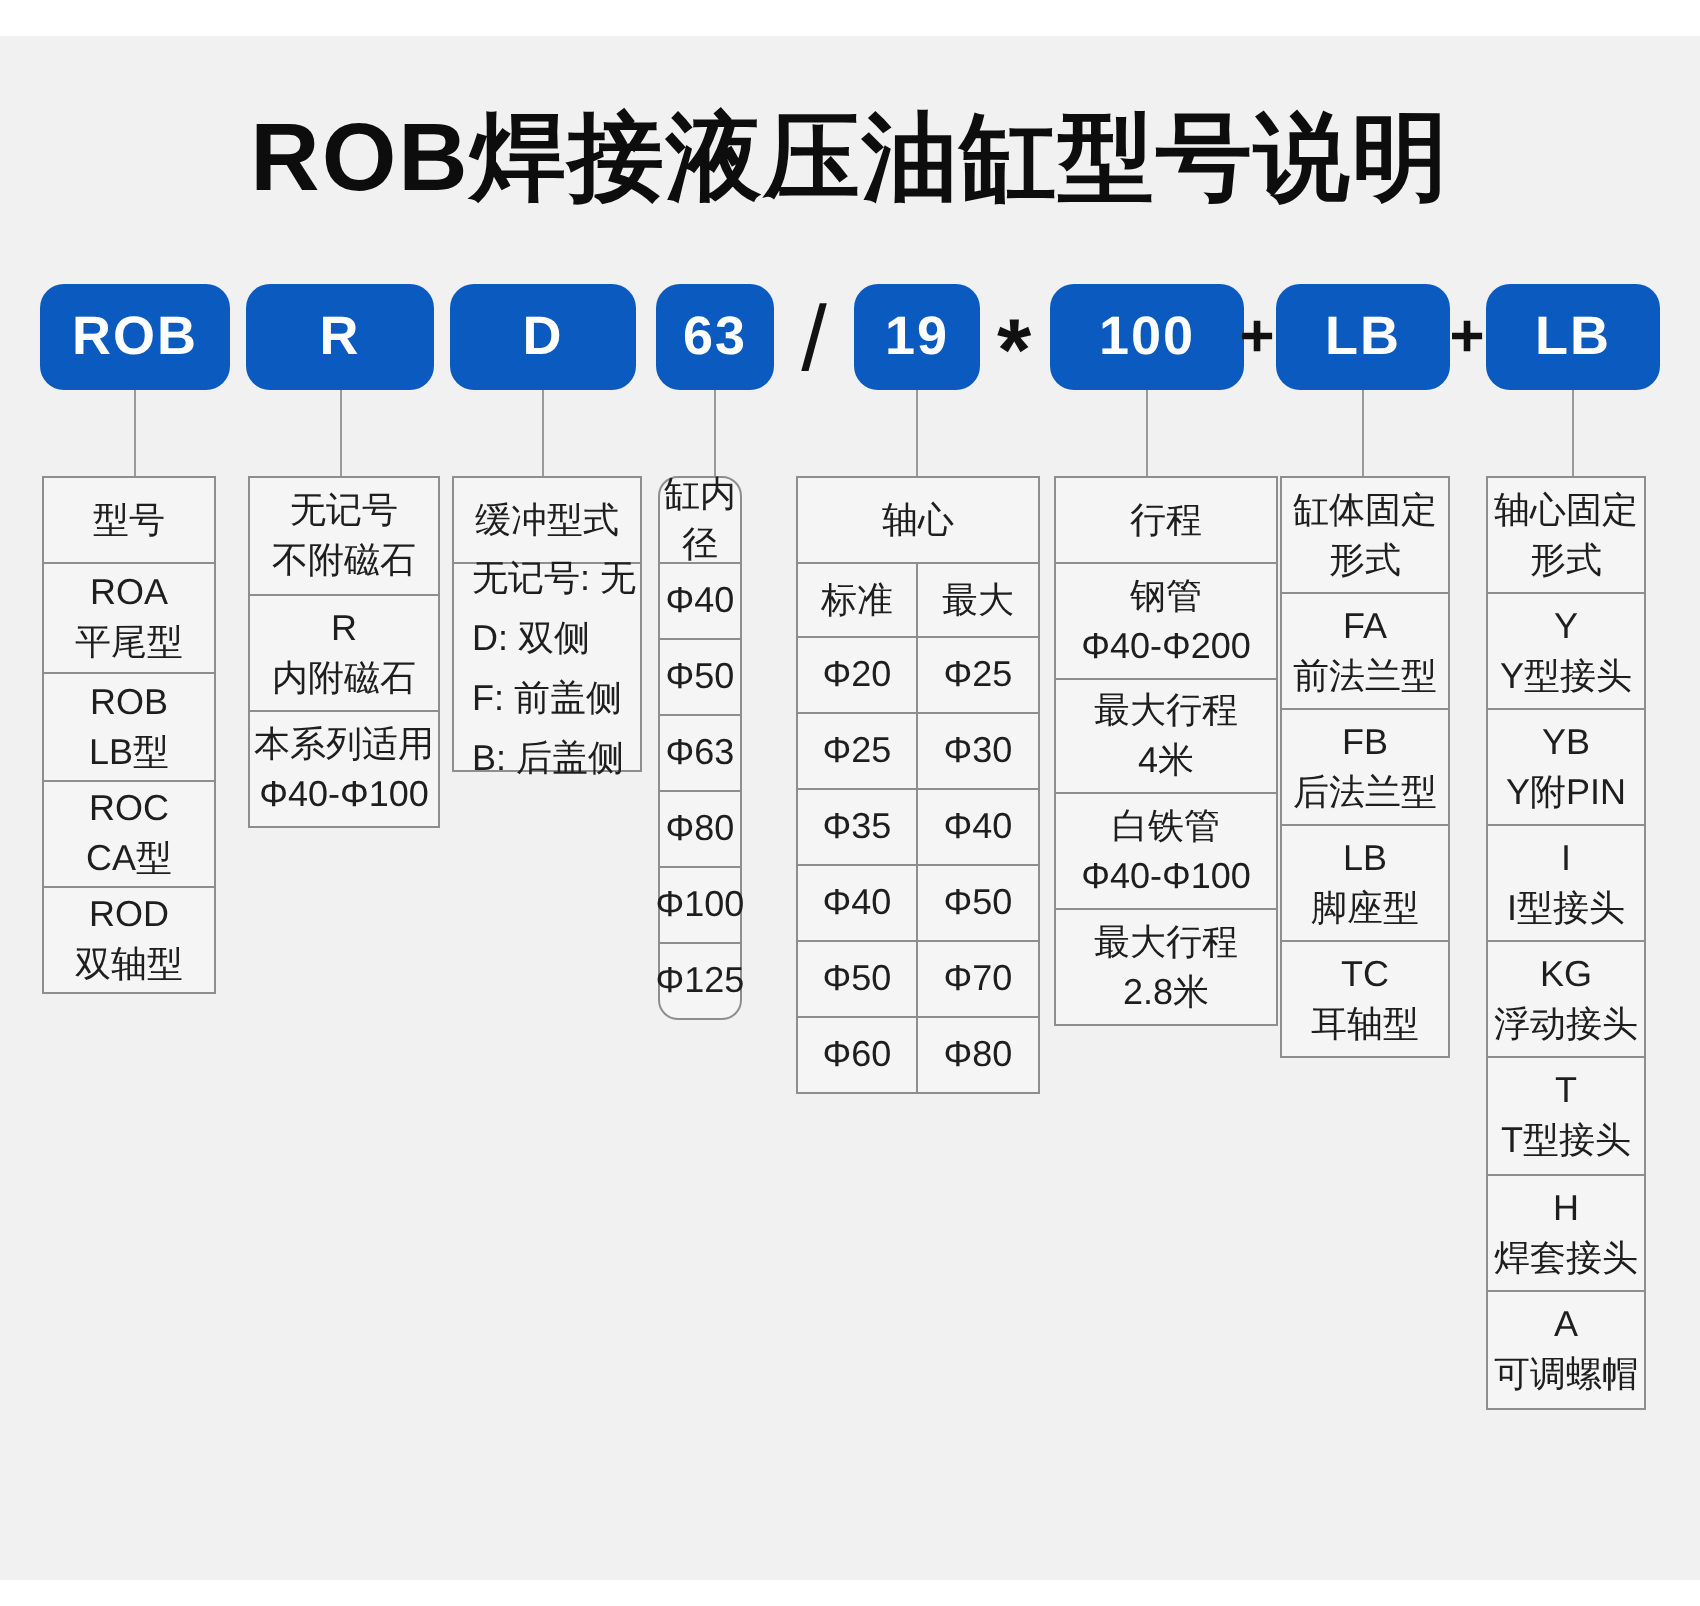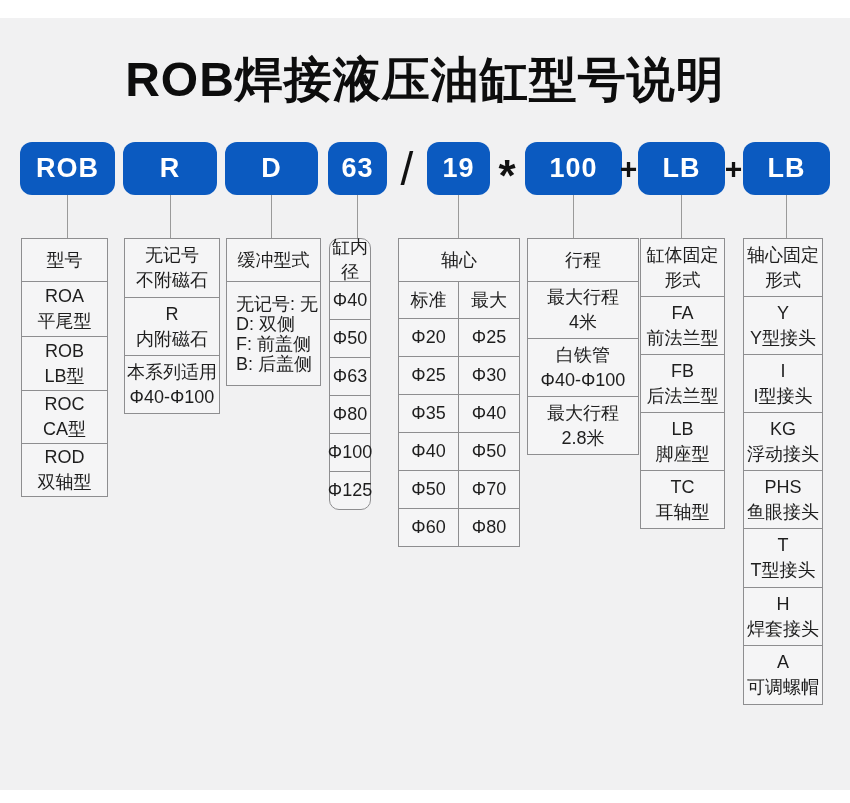--- a/index.html
+++ b/index.html
@@ -43,21 +43,21 @@
   .c0{left:21px;width:87px;}  .c1{left:124px;width:96px;}
   .c2{left:226px;width:95px;} .c3{left:329px;width:42px;border-radius:10px;}
   .c4{left:398px;width:122px;}.c5{left:527px;width:112px;}
   .c6{left:640px;width:85px;} .c7{left:743px;width:80px;}
   .cell{
     box-sizing:border-box;display:flex;align-items:center;justify-content:center;
     text-align:center;font-size:18px;line-height:25px;white-space:pre-line;
     border-top:1px solid #8e8e90;padding:0 2px;
   }
   .col .cell:first-child{border-top:none;}
-  .cell.left{justify-content:flex-start;text-align:left;padding-left:9px;line-height:20px;}
+  .cell.left{justify-content:flex-start;text-align:left;padding-left:9px;line-height:30px;}
   .split{display:flex;box-sizing:border-box;border-top:1px solid #8e8e90;}
   .split .cell{border-top:none;flex:1;}
   .split .cell:first-child{border-right:1px solid #8e8e90;flex:0 0 60px;}
 </style>
 </head>
 <body>
 
 <div class="bg" style="background: rgb(241, 241, 242);"></div>
 
 <div class="title">ROB焊接液压油缸型号说明</div>
@@ -152,20 +152,22 @@
     <div class="cell">Φ70</div>
   </div>
   <div class="split" style="height:38px">
     <div class="cell">Φ60</div>
     <div class="cell">Φ80</div>
   </div>
 </div>
 
 <div class="col c5">
   <div class="cell" style="height:42px">行程</div>
+  <div class="cell" style="height:58px">钢管
+Φ40-Φ200</div>
   <div class="cell" style="height:57px">最大行程
 4米</div>
   <div class="cell" style="height:58px">白铁管
 Φ40-Φ100</div>
   <div class="cell" style="height:58px">最大行程
 2.8米</div>
 </div>
 
 <div class="col c6">
   <div class="cell" style="height:57px">缸体固定
@@ -178,25 +180,25 @@
 脚座型</div>
   <div class="cell" style="height:58px">TC
 耳轴型</div>
 </div>
 
 <div class="col c7">
   <div class="cell" style="height:57px">轴心固定
 形式</div>
   <div class="cell" style="height:58px">Y
 Y型接头</div>
+  <div class="cell" style="height:58px">YB
+Y附PIN</div>
   <div class="cell" style="height:58px">I
 I型接头</div>
   <div class="cell" style="height:58px">KG
 浮动接头</div>
-  <div class="cell" style="height:58px">PHS
-鱼眼接头</div>
   <div class="cell" style="height:59px">T
 T型接头</div>
   <div class="cell" style="height:58px">H
 焊套接头</div>
   <div class="cell" style="height:59px">A
 可调螺帽</div>
 </div>
 
 </body></html>

